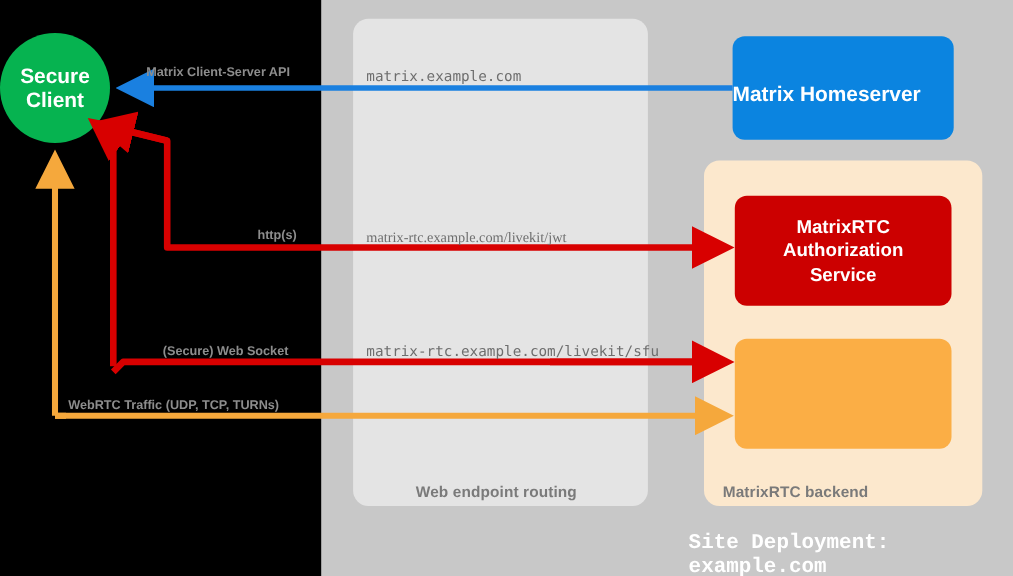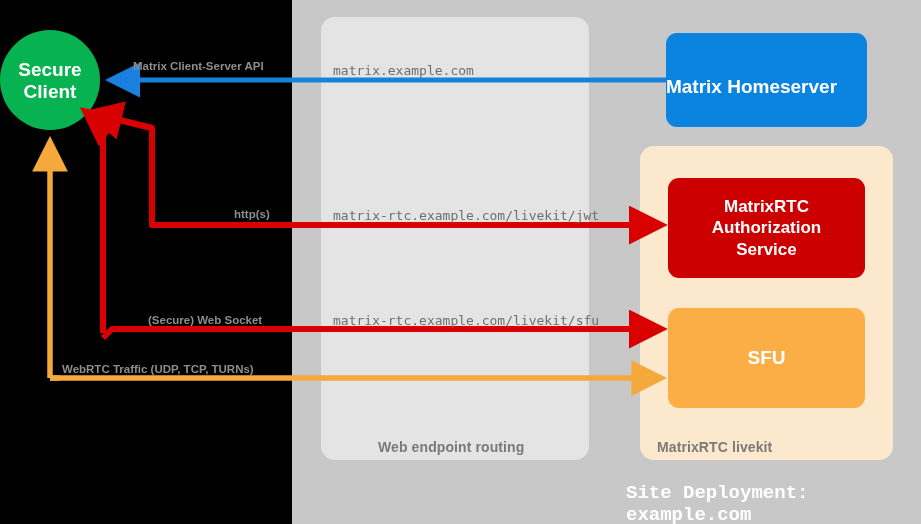--- a/index.html
+++ b/index.html
@@ -122,33 +122,30 @@
   <div class="node-label homeserver-label" style="left:651px; top:33px; width:201px; height:108px;">
     <span>Matrix Homeserver</span>
   </div>
 
   <div class="node-label auth-label" style="left:668px; top:178px; width:197px; height:100px; flex-direction:column;">
     <span>MatrixRTC</span>
     <span>Authorization</span>
     <span>Service</span>
   </div>
 
-  <div class="node-label sfu-label" style="left:668px; top:308px; width:197px; height:100px;">
-    <span>SFU</span>
-  </div>
 
   <div class="panel-caption" style="left:338px; top:439px;margin-left:40px;">Web endpoint routing</div>
 
-  <div class="panel-caption" style="left:657px; top:439px;">MatrixRTC livekit</div>
+  <div class="panel-caption" style="left:657px; top:439px;">MatrixRTC backend</div>
 
   <div class="deployment-caption" style="left:626px; top:482px;">Site Deployment: example.com</div>
 
   <div class="endpoint-label" style="left:333px; top:63px;">matrix.example.com</div>
 
-  <div class="endpoint-label" style="left:333px; top:208px;">matrix-rtc.example.com/livekit/jwt</div>
+  <div class="endpoint-label" style="left:333px; top:208px;font-family:Liberation Serif, serif;">matrix-rtc.example.com/livekit/jwt</div>
 
   <div class="endpoint-label" style="left:333px; top:313px;">matrix-rtc.example.com/livekit/sfu</div>
 
   <div class="edge-label" style="left:133px; top:60px;">Matrix Client-Server API</div>
 
   <div class="edge-label" style="left:234px; top:208px;text-align:right;">http(s)</div>
 
   <div class="edge-label" style="left:148px; top:314px;">(Secure) Web Socket</div>
 
   <div class="edge-label" style="left:62px; top:363px;">WebRTC Traffic (UDP, TCP, TURNs)</div>

